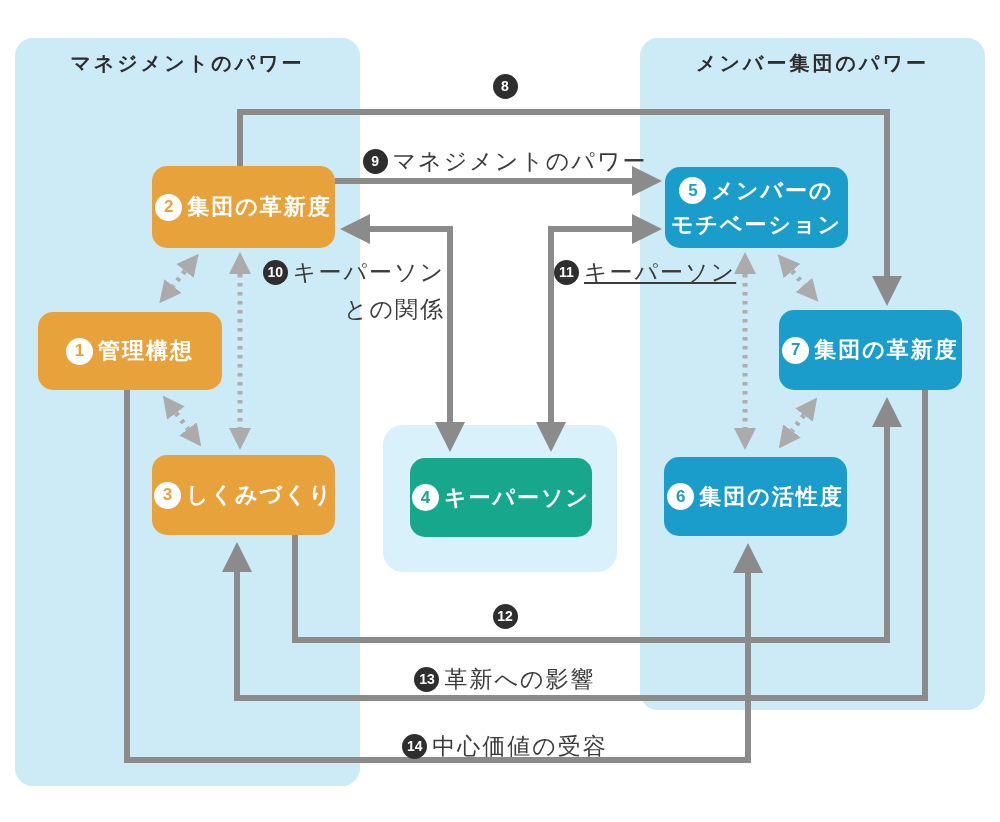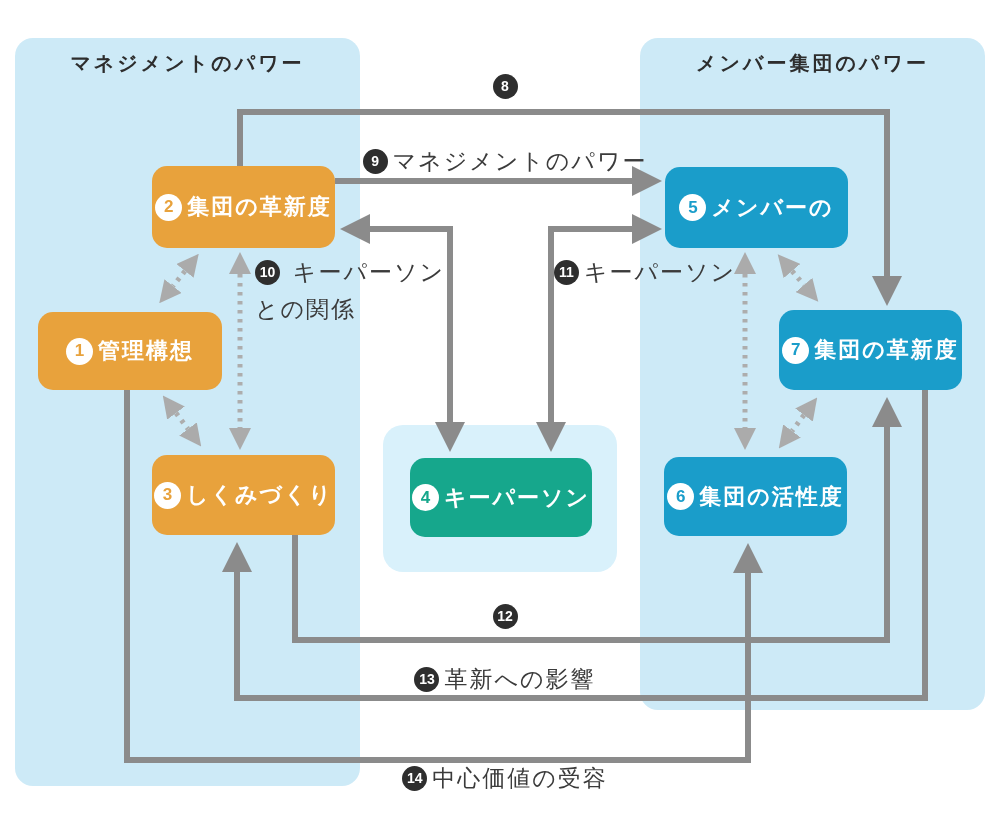--- a/index.html
+++ b/index.html
@@ -35,21 +35,21 @@
     align-items:center;justify-content:center;font-size:17px;font-weight:700;
     letter-spacing:0;flex:none;}
   .box-orange .nbadge{color:var(--orange);}
   .box-blue .nbadge{color:var(--blue);}
   .box-teal .nbadge{color:var(--teal);}
 
   .llabel{position:absolute;color:var(--ink);font-size:23px;letter-spacing:2px;
     font-weight:500;line-height:37px;white-space:nowrap;}
   .lrow{display:flex;align-items:center;gap:5px;}
   .lrow.center{justify-content:center;}
-  .lrow.right{justify-content:space-between;}
+  .lrow.right{justify-content:flex-end;}
   .dbadge{display:inline-flex;width:25px;height:25px;border-radius:50%;
     background:var(--badge-dark);color:#fff;font-size:14px;font-weight:700;
     align-items:center;justify-content:center;letter-spacing:0;flex:none;}
 </style>
 </head>
 <body>
 
 <div class="canvas">
 
   <div class="panel" style="left:15px;top:38px;width:345px;height:748px;">
@@ -112,20 +112,23 @@
       <span class="nbadge">4</span>
       <span>キーパーソン</span>
     </div>
   </div>
 
   <div class="box box-blue" style="left:665px;top:167px;width:183px;height:81px;">
     <div class="box-row">
       <span class="nbadge">5</span>
       <span>メンバーの</span>
     </div>
+    <div class="box-row">
+      <span>モチベーション</span>
+    </div>
   </div>
 
   <div class="box box-blue" style="left:664px;top:457px;width:183px;height:79px;">
     <div class="box-row">
       <span class="nbadge">6</span>
       <span>集団の活性度</span>
     </div>
   </div>
 
   <div class="box box-blue" style="left:779px;top:310px;width:183px;height:80px;">
@@ -151,40 +154,40 @@
   <div class="llabel" style="left:255px;top:254px;width:190px;">
     <div class="lrow right">
       <span class="dbadge">10</span>
       <span>キーパーソン</span>
     </div>
     <div class="lrow right">
       <span>との関係</span>
     </div>
   </div>
 
-  <div class="llabel" style="left:554px;top:254px;width:200px;">
+  <div class="llabel" style="left:554px;top:254px;width:200px;text-decoration:underline;">
     <div class="lrow">
       <span class="dbadge">11</span>
       <span>キーパーソン</span>
     </div>
   </div>
 
   <div class="llabel" style="left:350px;top:604px;width:310px;">
     <div class="lrow center">
       <span class="dbadge">12</span>
     </div>
   </div>
 
   <div class="llabel" style="left:350px;top:661px;width:310px;">
     <div class="lrow center">
       <span class="dbadge">13</span>
       <span>革新への影響</span>
     </div>
   </div>
 
-  <div class="llabel" style="left:350px;top:728px;width:310px;margin-top:32px;">
+  <div class="llabel" style="left:350px;top:728px;width:310px;">
     <div class="lrow center">
       <span class="dbadge">14</span>
       <span>中心価値の受容</span>
     </div>
   </div>
 
 </div>
 
 </body></html>

